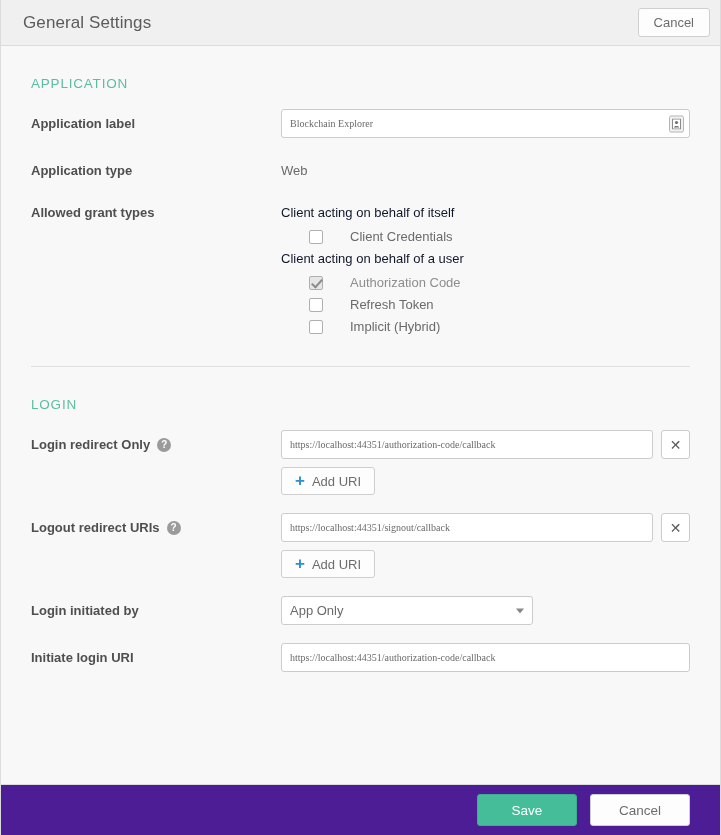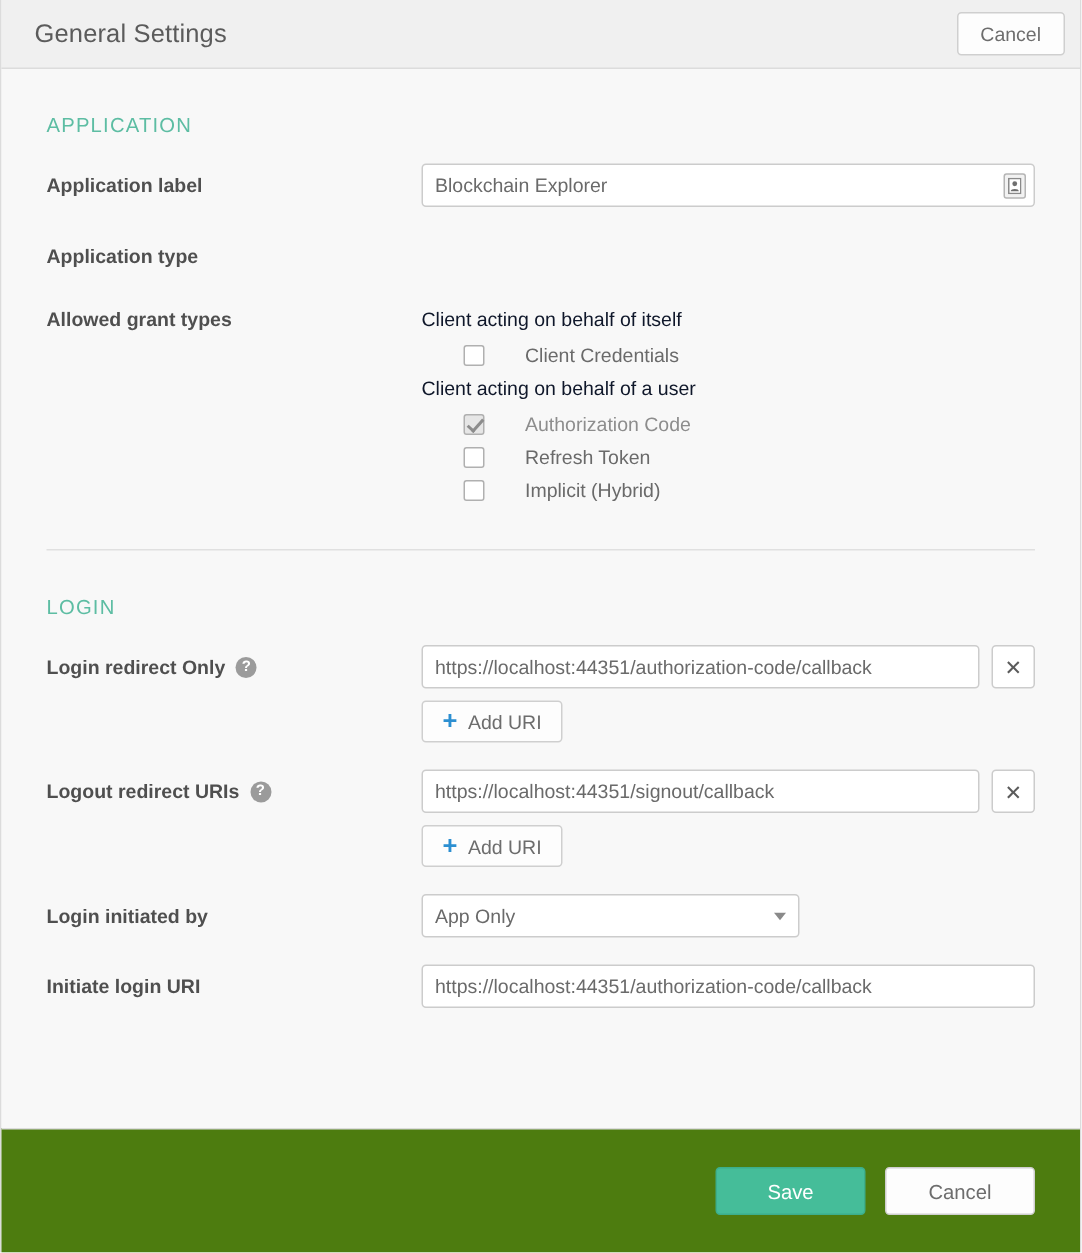--- a/index.html
+++ b/index.html
@@ -119,22 +119,22 @@
 
   
   .tb {
     display: block;
     width: 100%;
     height: 29px;
     border: 1px solid #cccccc;
     border-radius: 3px;
     background: #ffffff;
     color: #6a6a6a;
-    font-family: Liberation Sans, sans-serif;
-    font-size: 13px;
+    font-family: Liberation Serif, serif;
+    font-size: 10px;
     padding: 0 8px;
     outline: none;
   }
   .tb-wrap { position: relative; }
   .autofill-icon {
     position: absolute;
     right: 6px; top: 50%;
     transform: translateY(-50%);
     width: 15px; height: 17px;
     border: 1px solid #b5b5b5;
@@ -259,23 +259,23 @@
     transform: translateY(-50%);
     width: 0; height: 0;
     border-left: 4px solid transparent;
     border-right: 4px solid transparent;
     border-top: 5px solid #8a8a8a;
     pointer-events: none;
   }
 
   
   .panel-footer {
-    height: 83px;
+    height: 51px;
     flex: 0 0 auto;
-    background: #4d7c0f;
+    background: #4c1d95;
     border-top: 1px solid #dcdcdc;
     display: flex;
     align-items: center;
     justify-content: flex-end;
     gap: 13px;
     padding: 0 30px;
   }
   .btn-primary {
     background: #45bd99;
     border: 1px solid #3cae8c;
@@ -318,20 +318,23 @@
               <circle cx="4.5" cy="4" r="1.6" fill="#6f6f6f"></circle>
               <path d="M1.8 9 C1.8 6.9 7.2 6.9 7.2 9 Z" fill="#6f6f6f"></path>
             </svg>
           </span>
         </div>
       </div>
     </div>
 
     <div class="row">
       <div class="row-label">Application type</div>
+      <div class="row-field">
+        <div class="static-val">Web</div>
+      </div>
     </div>
 
     <div class="row">
       <div class="row-label">Allowed grant types</div>
       <div class="row-field">
 
         <div class="grant-group-label">Client acting on behalf of itself</div>
         <div class="cb-row">
           <span class="cb"></span>
           <span class="cb-label">Client Credentials</span>

